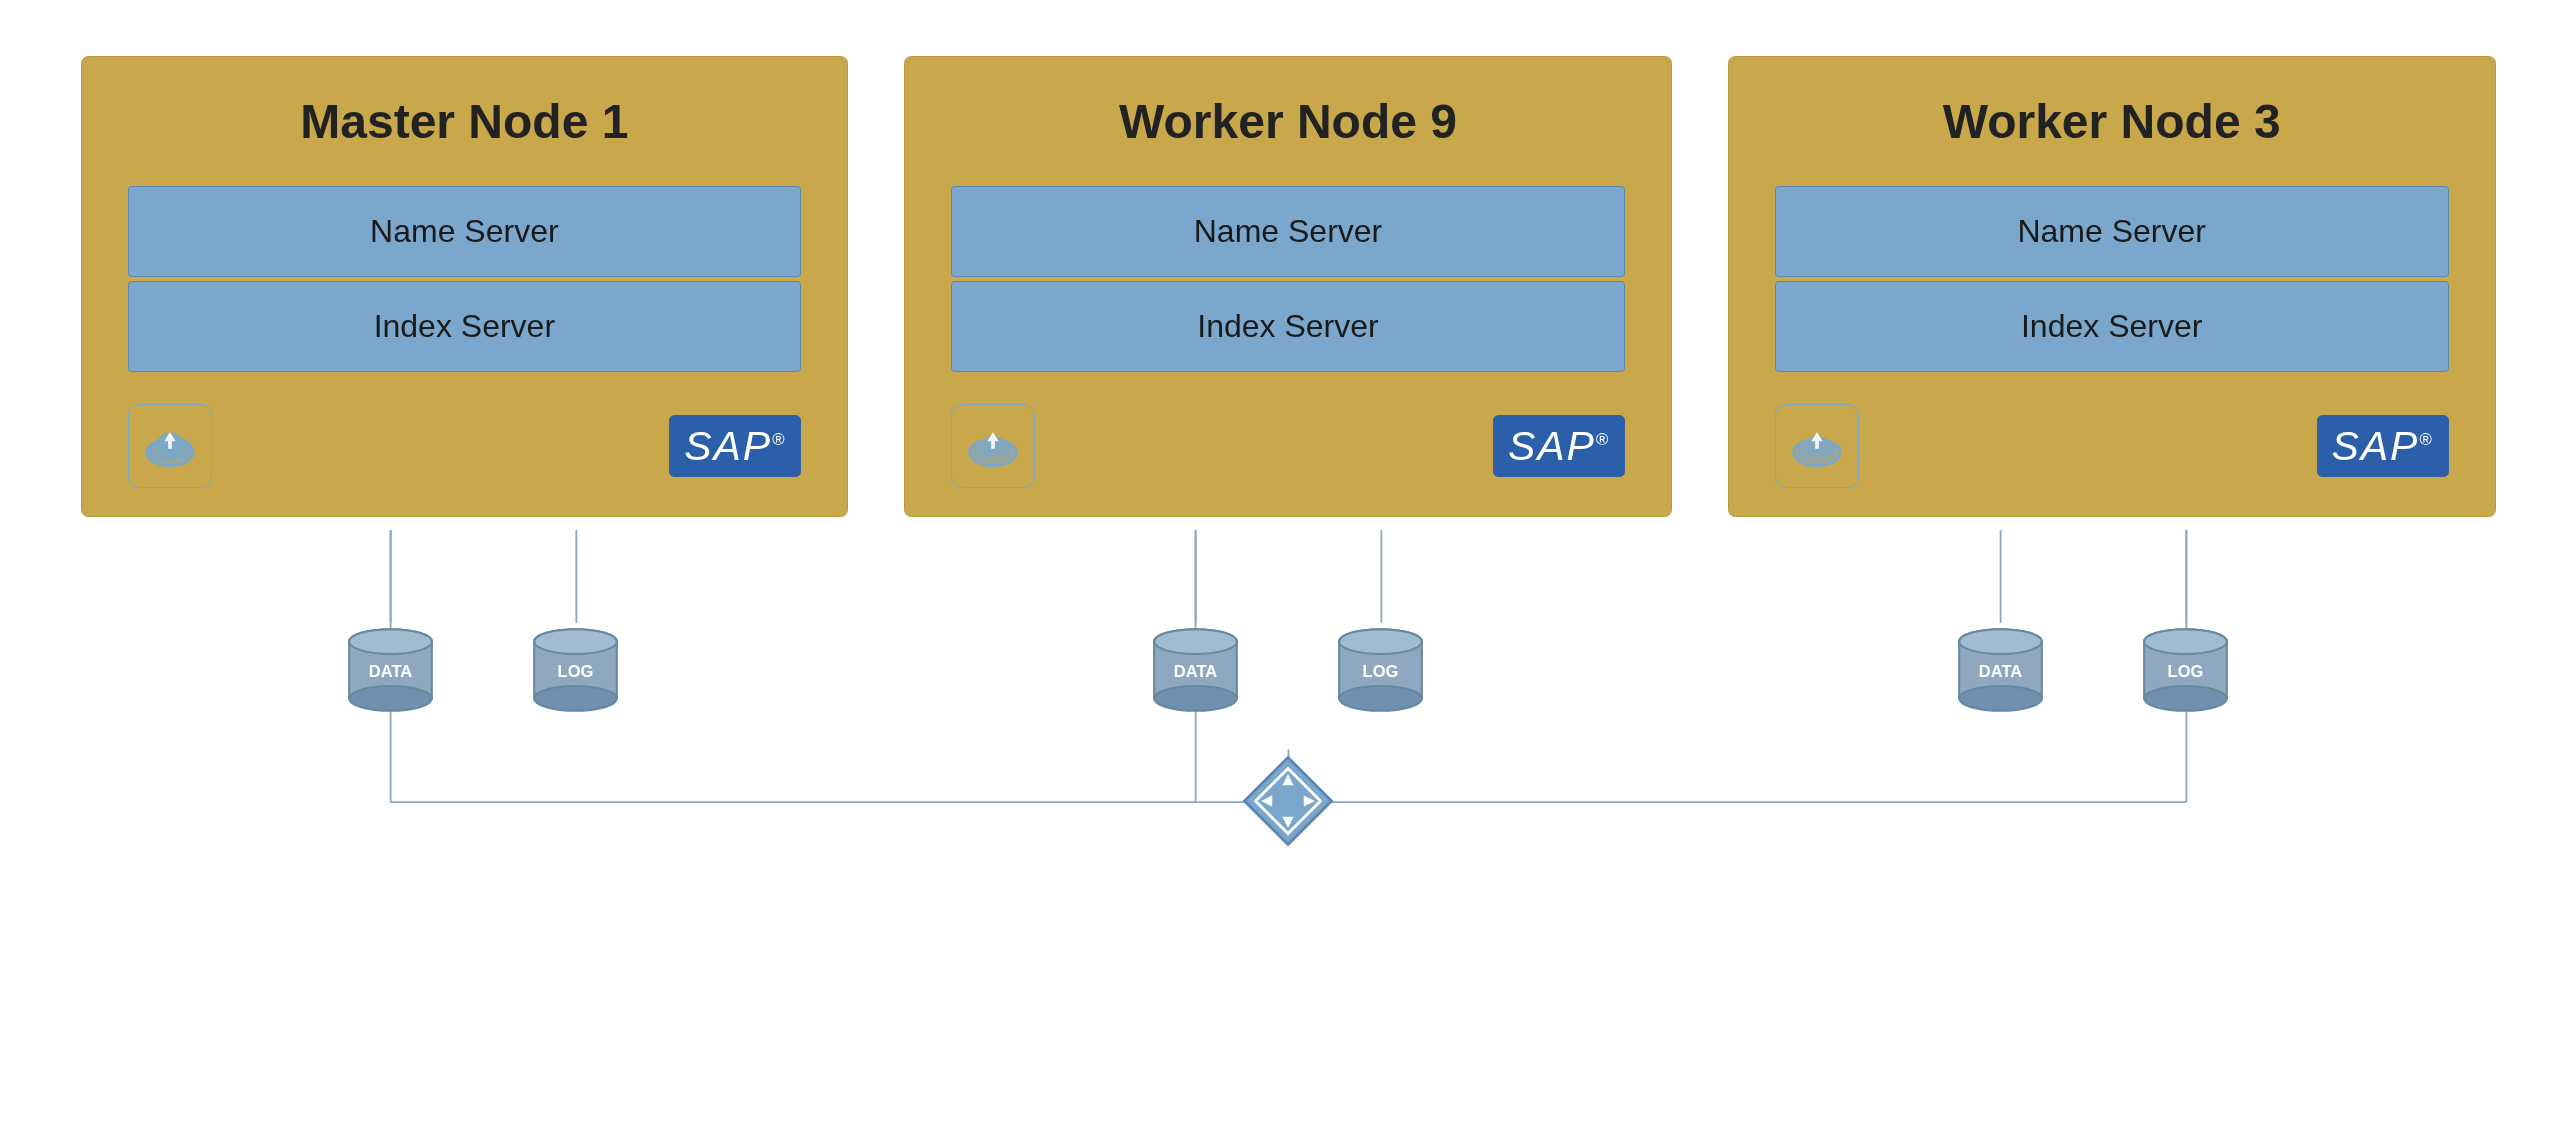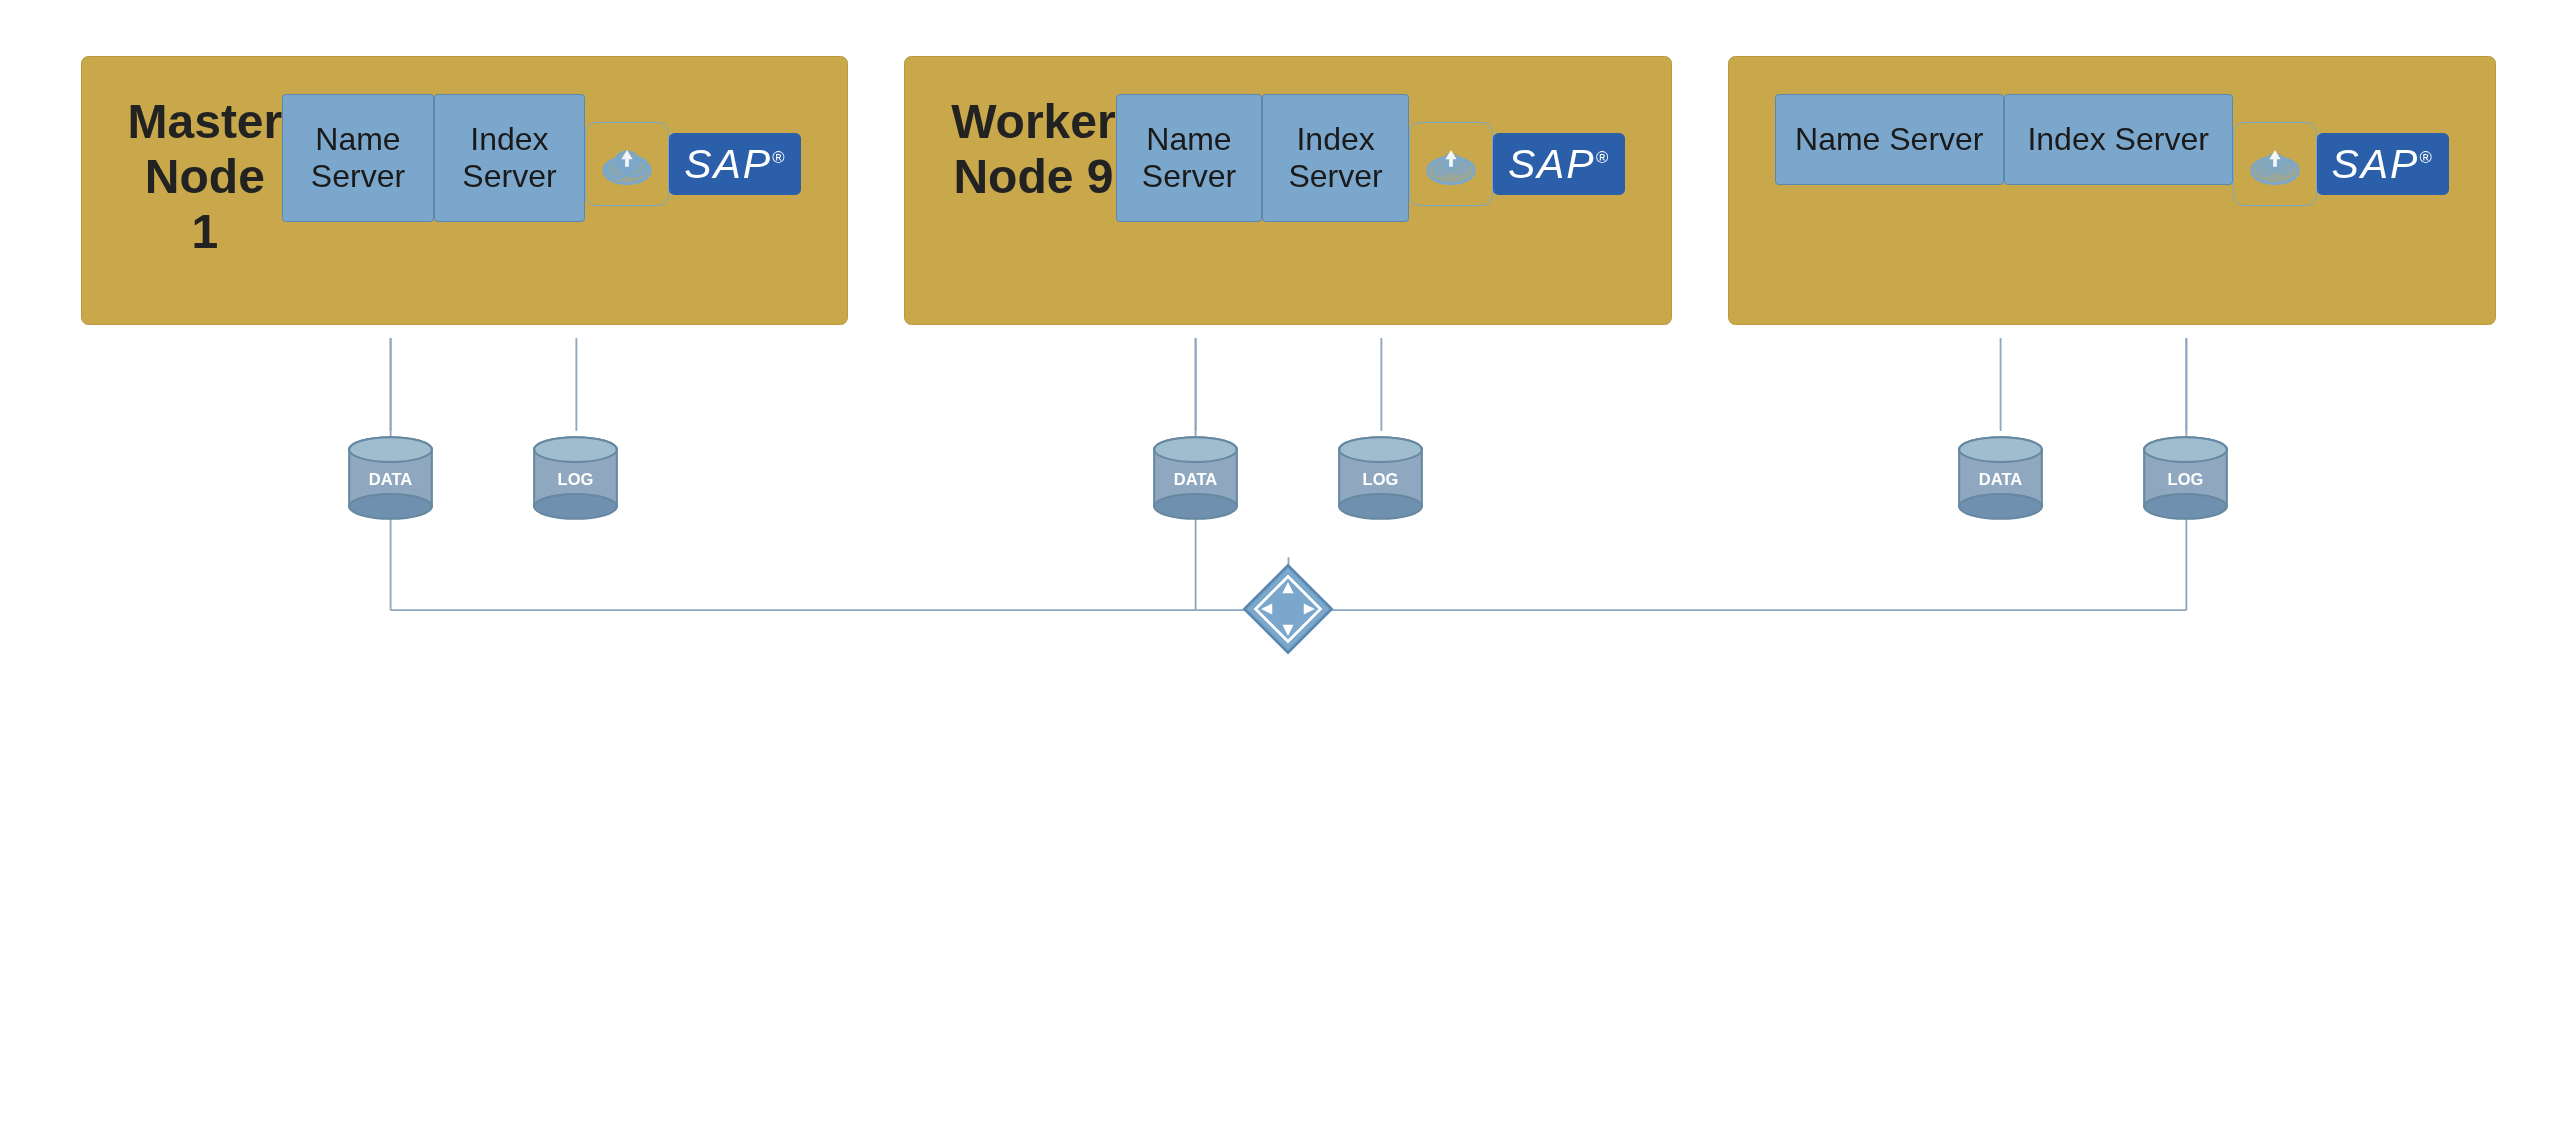--- a/index.html
+++ b/index.html
@@ -29,22 +29,22 @@
       width: 100%;
       gap: 56px;
     }
 
     .node-box {
       background: #c8a84b;
       border: 1.9px solid #b8983a;
       border-radius: 7.4px;
       padding: 37px 46px 28px 46px;
       display: flex;
-      flex-direction: row;
-      align-items: flex-start;
+      flex-direction: column;
+      align-items: center;
       flex: 1;
       position: relative;
     }
 
     .node-title {
       font-size: 48px;
       font-weight: bold;
       color: #222;
       margin-bottom: 37px;
       text-align: center;
@@ -213,20 +213,21 @@
             <polygon points="30,10 24,20 28,20 28,28 32,28 32,20 36,20" fill="white" opacity="0.9"></polygon>
           </svg>
         </div>
         <div class="sap-logo">
           <span class="sap-logo-text">SAP<span class="sap-logo-r">®</span></span>
         </div>
       </div>
     </div>
 
     <div class="node-box" id="node3">
+      <div class="node-title">Worker Node 3</div>
       <div class="service-box">Name Server</div>
       <div class="service-box">Index Server</div>
       <div class="node-footer">
         <div class="cloud-icon-box">
           <svg viewBox="0 0 60 50" xmlns="http://www.w3.org/2000/svg">
             <ellipse cx="30" cy="32" rx="24" ry="13" fill="#7ba7cc" opacity="0.6"></ellipse>
             <ellipse cx="20" cy="30" rx="11" ry="9" fill="#7ba7cc" opacity="0.6"></ellipse>
             <ellipse cx="38" cy="28" rx="13" ry="9" fill="#7ba7cc" opacity="0.6"></ellipse>
             <ellipse cx="30" cy="22" rx="11" ry="9" fill="#7ba7cc" opacity="0.6"></ellipse>
             <ellipse cx="30" cy="32" rx="25" ry="14" fill="none" stroke="#7ba7cc" stroke-width="3"></ellipse>

